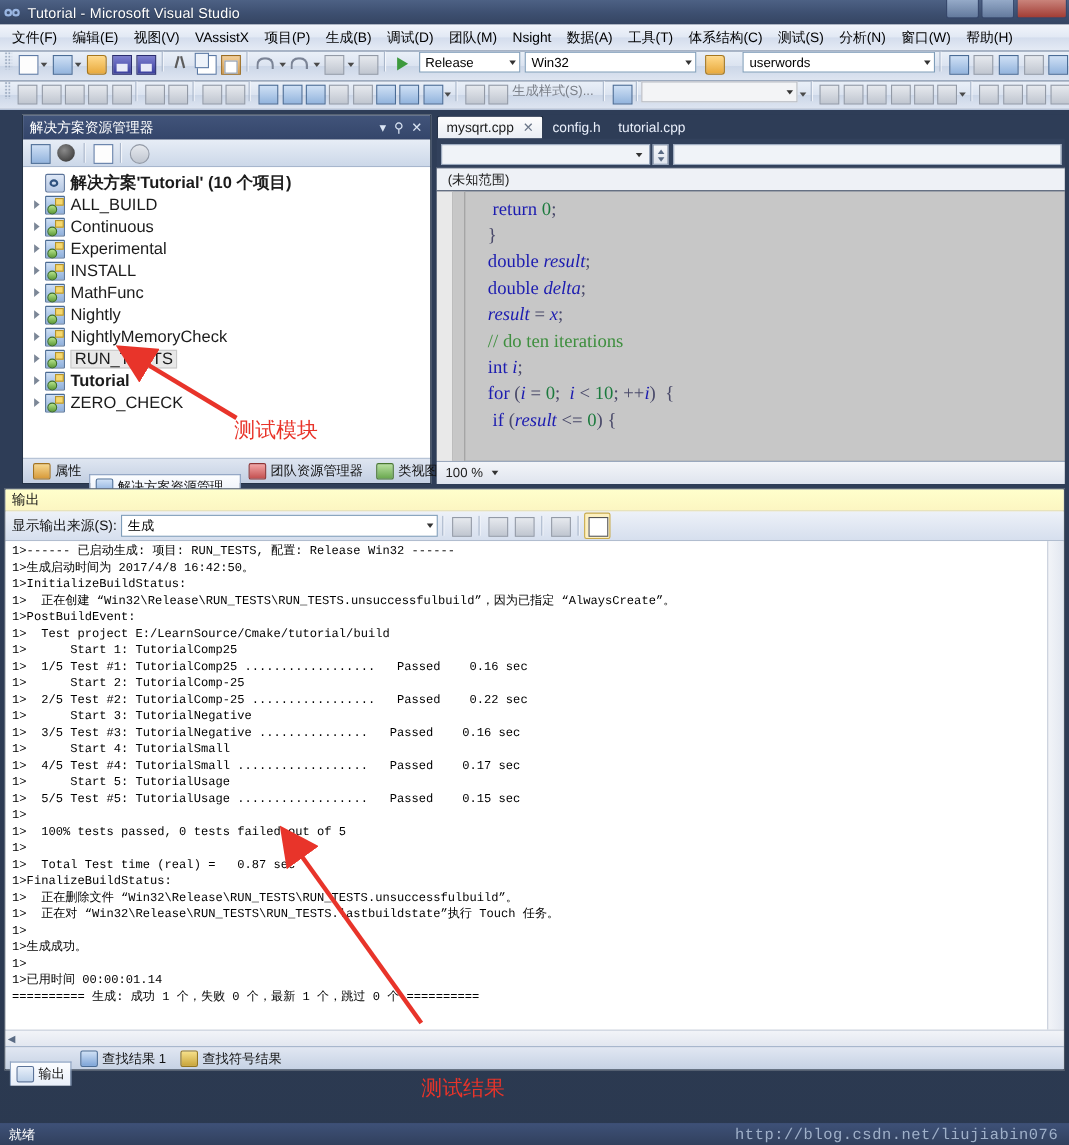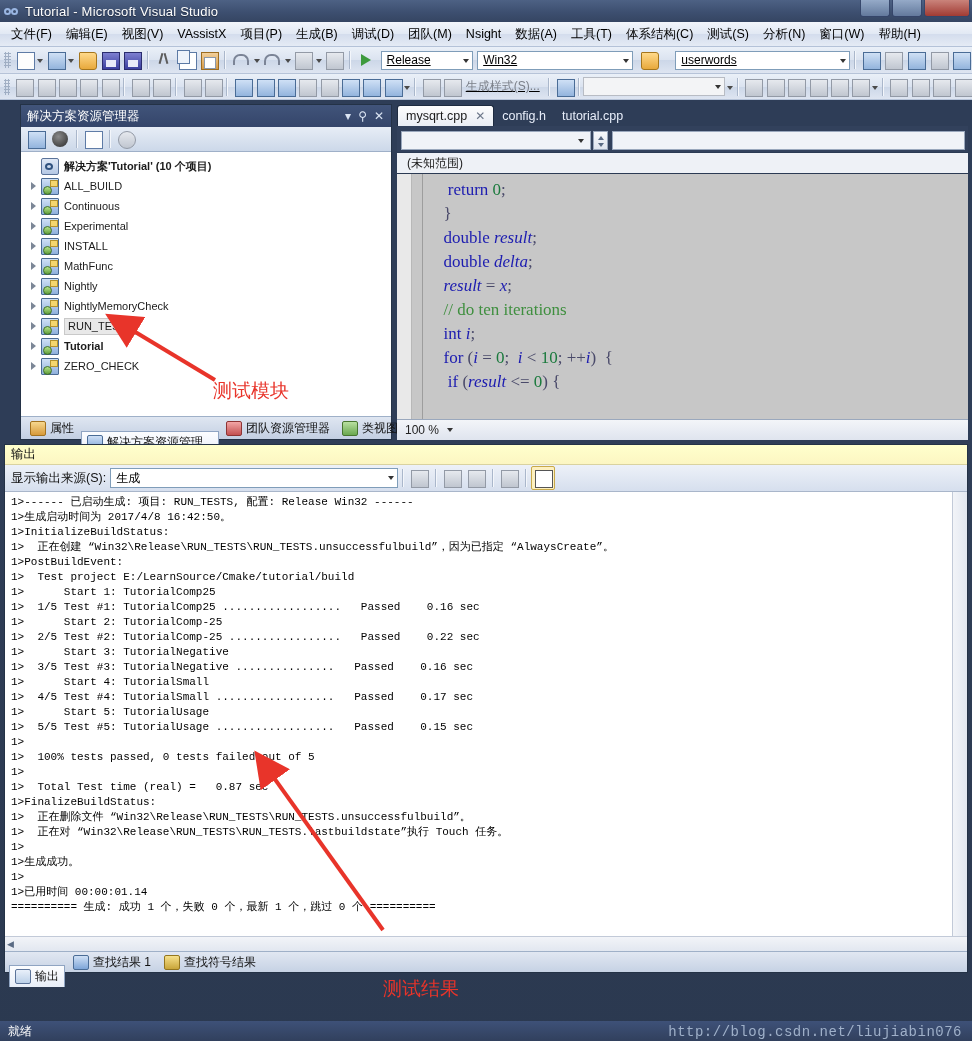--- a/index.html
+++ b/index.html
@@ -28,21 +28,21 @@
            border:1px solid #35456a;border-top:none;opacity:.85;}
   .win-btn.close{background:linear-gradient(180deg,#e08a7a 0%,#b4392a 100%);width:44px;}
 
   
   .menubar{height:24px;background:linear-gradient(180deg,#f2f5fb 0%,#e2e9f4 48%,#d4dded 52%,#e5ebf5 100%);
            border-bottom:1px solid #b4c2d8;display:flex;align-items:center;padding-left:4px;}
   .menu-item{font-size:12.5px;color:#000;padding:3px 7px;white-space:nowrap;cursor:default;}
 
   
   .toolbar{height:26px;background:linear-gradient(180deg,#eaf0f8 0%,#dbe3f0 50%,#ccd7e8 51%,#dee5f1 100%);
-           border-bottom:1px solid #b6c3d8;display:flex;align-items:center;padding-left:2px;text-decoration:underline;}
+           border-bottom:1px solid #b6c3d8;display:flex;padding-left:2px;}
   .tb2{height:25px;}
   .grip{width:7px;height:16px;margin:0 2px;
         background-image:radial-gradient(circle,#9aa9bf 1px,transparent 1.2px);
         background-size:3px 3px;opacity:.9;}
   .sep{width:1px;height:18px;background:#aab7cb;margin:0 4px;box-shadow:1px 0 0 #f3f6fb;}
   .tbtn{width:22px;height:22px;margin:0 1px;position:relative;border-radius:2px;display:inline-block;}
   .drop-arrow{width:9px;height:22px;position:relative;display:inline-block;}
   .drop-arrow:after{content:"";position:absolute;left:2px;top:10px;border-left:3.5px solid transparent;
      border-right:3.5px solid transparent;border-top:4px solid #4a4a4a;}
   .combo{height:19px;border:1px solid #7f9db9;background:#fff;display:flex;align-items:center;
@@ -78,21 +78,21 @@
   .workspace{position:relative;height:340px;background:#2e3d57;display:flex;padding:4px 4px 0 20px;box-sizing:border-box;}
 
   
   .solexp{width:370px;background:#f7f8fa;border:1px solid #243246;display:flex;flex-direction:column;}
   .panel-head{height:22px;background:linear-gradient(180deg,#41547a 0%,#34456a 100%);
               display:flex;align-items:center;padding-left:6px;color:#fff;font-size:12.5px;}
   .panel-head .ph-actions{margin-left:auto;display:flex;align-items:center;gap:7px;padding-right:7px;color:#dbe5f4;font-size:12px;}
   .panel-tools{height:24px;background:linear-gradient(180deg,#e7edf6,#ccd8e9);
                border-bottom:1px solid #9fb0c8;display:flex;align-items:center;padding-left:3px;}
   .tree{flex:1;background:#fff;overflow:hidden;padding-top:4px;position:relative;}
-  .tnode{display:flex;align-items:center;height:20px;padding-left:6px;font-size:11px;color:#1b1b1b;}
+  .tnode{display:flex;align-items:center;height:20px;padding-left:6px;font-size:15px;color:#1b1b1b;}
   .tnode .expander{width:14px;height:14px;position:relative;}
   .tnode .expander.e:after{content:"";position:absolute;left:4px;top:3px;border-top:4px solid transparent;
         border-bottom:4px solid transparent;border-left:5px solid #7c8797;}
   .tnode .ic{width:16px;height:15px;margin-right:5px;position:relative;flex:none;}
   .ic-sln{background:linear-gradient(180deg,#dfe8f6,#b5c8e4);border:1px solid #5b7399;border-radius:2px;}
   .ic-sln:after{content:"";position:absolute;left:3px;top:4px;width:8px;height:7px;border:2px solid #30527f;
         border-radius:50%;box-sizing:border-box;}
   .ic-proj{background:linear-gradient(180deg,#cfe0f5,#8fb0dc);border:1px solid #4b6b94;border-radius:1px;}
   .ic-proj:after{content:"";position:absolute;left:1px;top:7px;width:7px;height:7px;border-radius:50%;
         background:linear-gradient(180deg,#b5e38a,#5f9c3a);border:1px solid #3f7026;}

